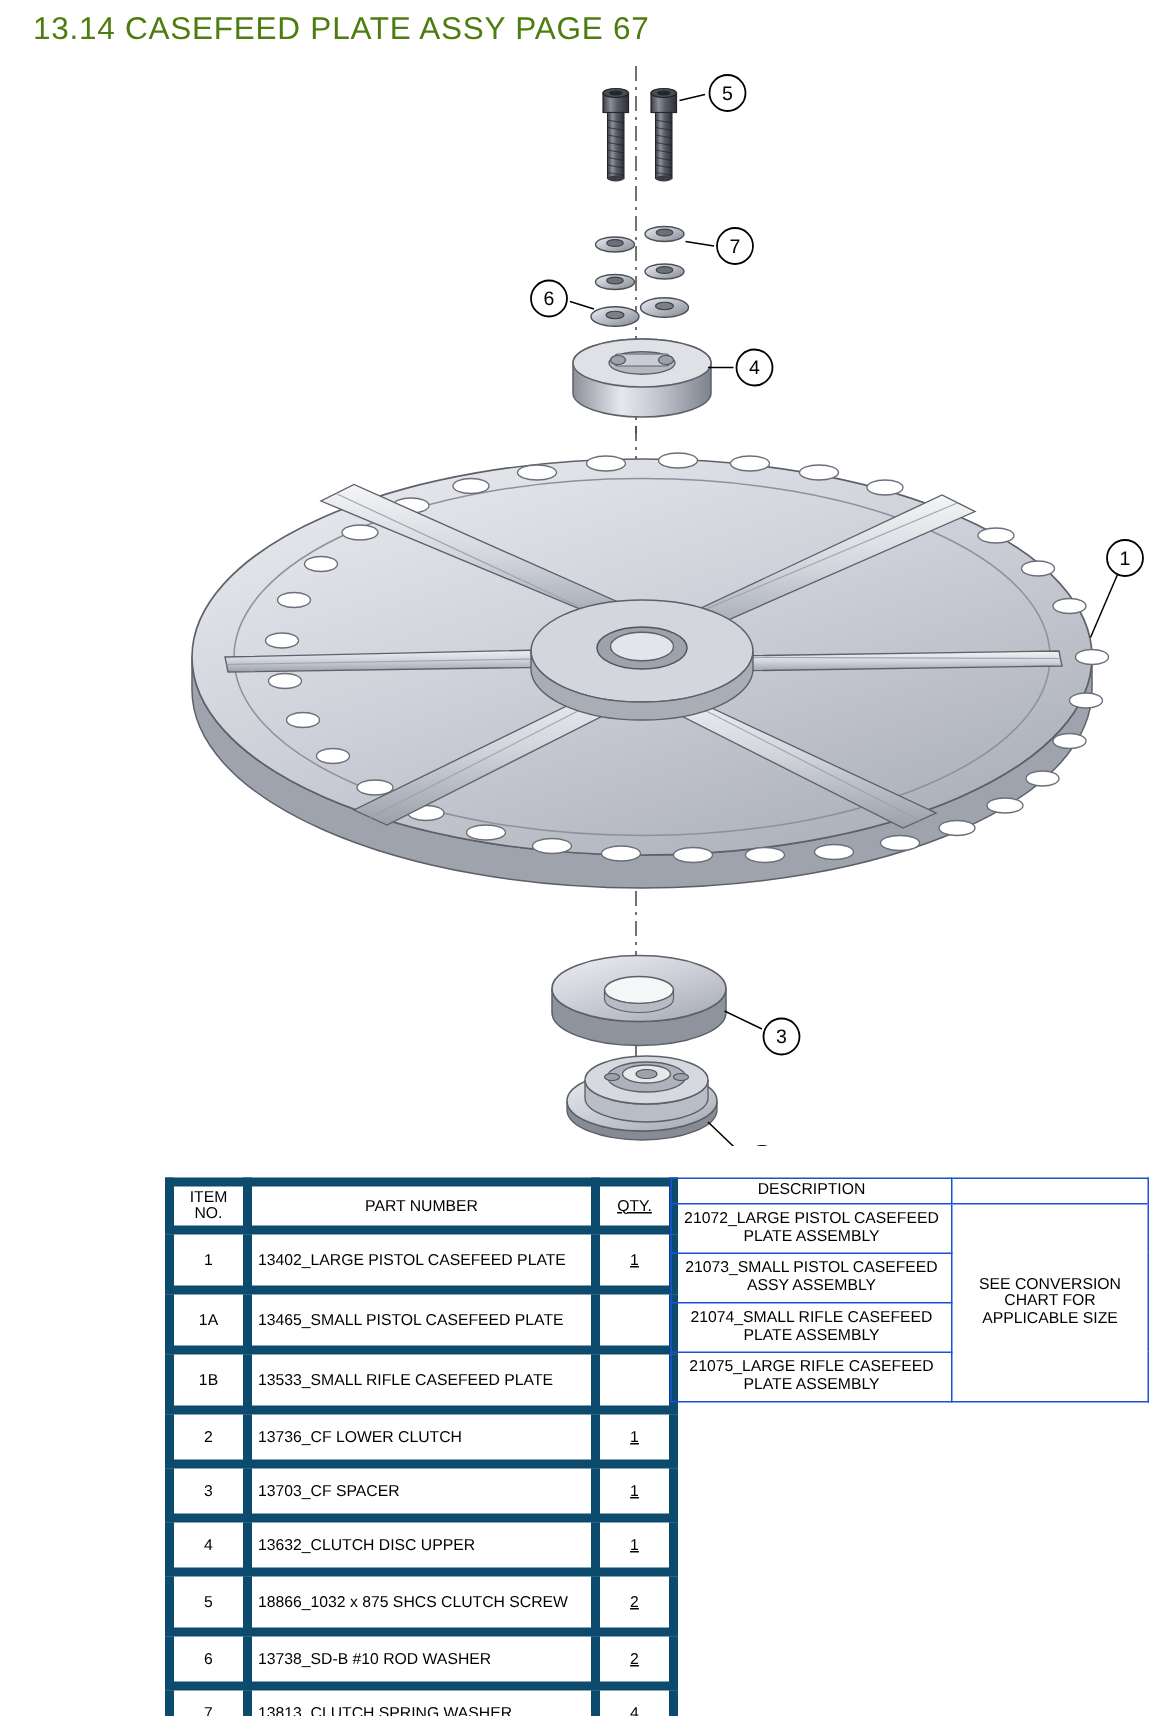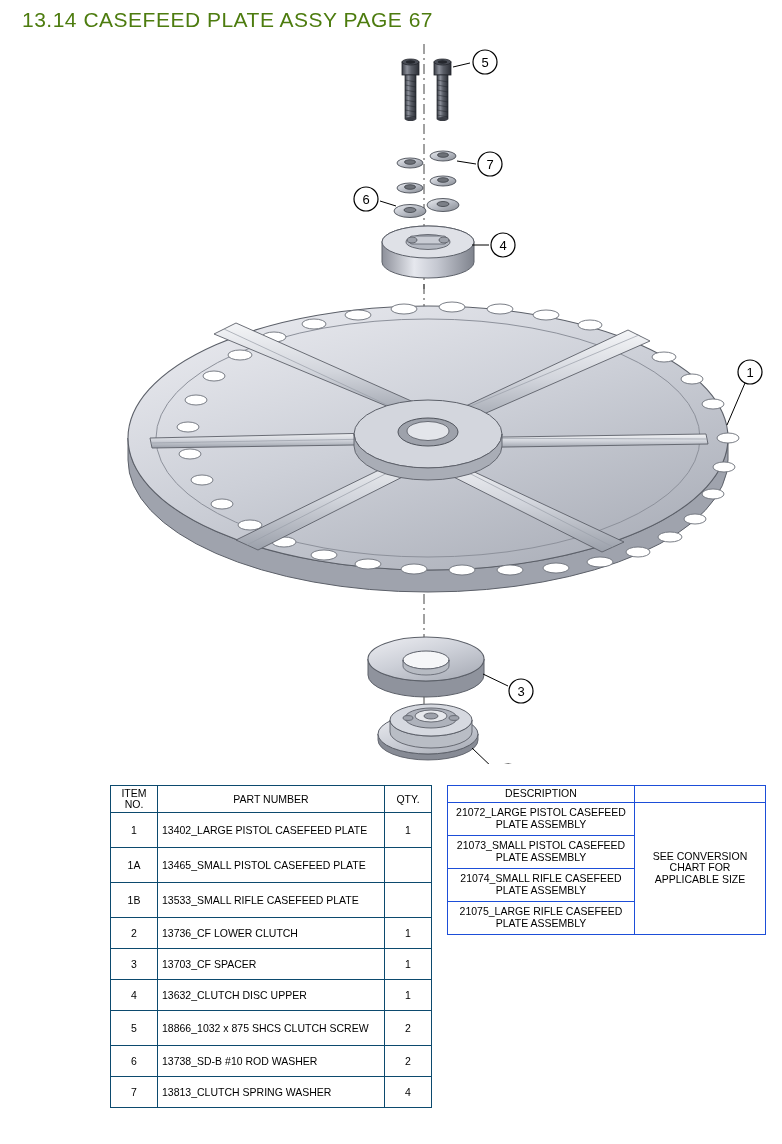--- a/index.html
+++ b/index.html
@@ -51,34 +51,34 @@
 
   
   #bom-table {
     position: absolute;
     left: 110px;
     top: 785px;
     border-collapse: collapse;
     font-size: 10.5px;
   }
   #bom-table td, #bom-table th {
-    border: 1px solid #0c4a6e;
+    border: 6px solid #0c4a6e;
     padding: 2px 4px;
     vertical-align: middle;
     font-weight: 400;
   }
   #bom-table th {
     text-align: center;
     font-weight: 400;
     font-size: 10.5px;
     line-height: 1.05;
   }
   .col-item { width: 38px; text-align: center; }
   .col-part { width: 218px; text-align: left; }
-  .col-qty  { width: 38px; text-align: center; }
+  .col-qty  { width: 38px; text-align: center; text-decoration: underline; }
   .bom-row td { height: 26px; }
   .bom-row-tall td { height: 30px; }
 
   #desc-table {
     position: absolute;
     left: 447px;
     top: 785px;
     border-collapse: collapse;
     font-size: 10.5px;
   }
@@ -428,21 +428,21 @@
       <th class="col-desc">DESCRIPTION</th>
       <th class="col-note" style="border-bottom:none;"></th>
     </tr>
   </thead>
   <tbody>
     <tr>
       <td class="col-desc" style="height:28px;">21072_LARGE PISTOL CASEFEED PLATE ASSEMBLY</td>
       <td class="col-note" rowspan="4">SEE CONVERSION CHART FOR APPLICABLE SIZE</td>
     </tr>
     <tr>
-      <td class="col-desc" style="height:28px;">21073_SMALL PISTOL CASEFEED PLATE ASSEMBLY</td>
+      <td class="col-desc" style="height:28px;">21073_SMALL PISTOL CASEFEED ASSY ASSEMBLY</td>
     </tr>
     <tr>
       <td class="col-desc" style="height:28px;">21074_SMALL RIFLE CASEFEED PLATE ASSEMBLY</td>
     </tr>
     <tr>
       <td class="col-desc" style="height:28px;">21075_LARGE RIFLE CASEFEED PLATE ASSEMBLY</td>
     </tr>
   </tbody>
 </table>
 

